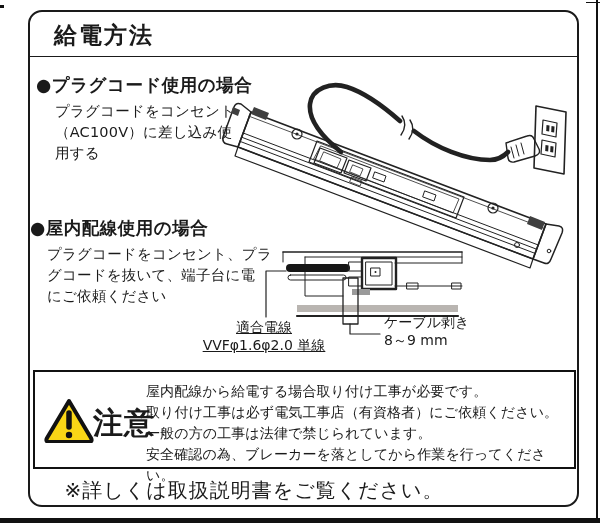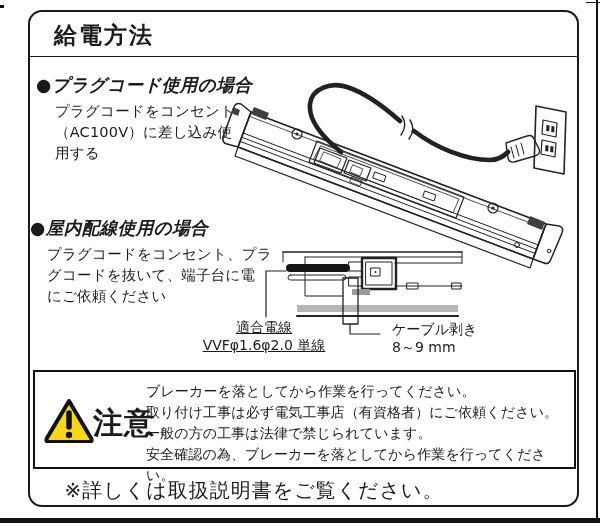--- a/index.html
+++ b/index.html
@@ -7,29 +7,29 @@
     width:600px;height:530px;position:relative;background:#fff;overflow:hidden;
     font-family:"DejaVu Sans","Liberation Sans",sans-serif;color:#1a1a1a;
   }
   .abs{position:absolute;}
   .outer-box{
     left:28px;top:10px;width:551px;height:497px;box-sizing:border-box;
     border:2.5px solid #1a1a1a;border-radius:14px;background:#fff;
   }
   .header-divider{left:29px;top:56px;width:548px;height:0;border-top:1.8px solid #1a1a1a;}
   .page-title{left:54px;top:20px;font-size:23px;font-weight:bold;letter-spacing:2px;}
-  .section-heading{font-size:17.5px;font-weight:bold;letter-spacing:0.5px;font-style:italic;}
+  .section-heading{font-size:17.5px;font-weight:bold;letter-spacing:0.5px;}
   .h1{left:36px;top:73px;}
   .h2{left:30px;top:216px;}
   .body-text{font-size:14.5px;line-height:21px;letter-spacing:0.2px;}
   .b1{left:55px;top:101px;width:225px;}
   .b2{left:47px;top:244px;width:235px;}
   .diag-label{font-size:14px;line-height:18px;}
   .wire-label{left:190px;top:318px;width:148px;text-align:center;text-decoration:underline;}
-  .strip-label{left:384px;top:320px;width:120px;margin-left:8px;}
+  .strip-label{left:384px;top:313px;width:120px;}
   .caution-box{
     left:33px;top:370px;width:543px;height:99px;box-sizing:border-box;
     border:2.5px solid #111;background:#fff;
   }
   .caution-title{left:93px;top:403px;font-size:30px;font-weight:bold;letter-spacing:1px;text-align:center;}
   .caution-text{left:146px;top:381px;width:425px;font-size:14px;line-height:21px;letter-spacing:0.1px;}
   .footer-note{left:28px;top:477px;width:452px;text-align:center;font-size:20px;font-weight:normal;letter-spacing:1px;}
   .page-bottom-rule{left:0;top:518px;width:600px;height:4.5px;background:#111;}
   .page-edge-right{left:596px;top:0;width:1.6px;height:518px;background:#111;}
   .page-edge-top{left:586px;top:1.5px;width:14px;height:1.8px;background:#111;}
@@ -170,19 +170,19 @@
 </div>
 
 <div class="abs caution-box"></div>
 <svg class="abs" style="left:44px;top:398px;" width="50" height="45" viewBox="0 0 50 45">
   <path d="M25,3 L47,40 Q49,44 44.5,44 L5.5,44 Q1,44 3,40 Z" fill="#f9d616" stroke="#111" stroke-width="4" stroke-linejoin="round"></path>
   <line x1="25" y1="15" x2="25" y2="29" stroke="#111" stroke-width="5.5" stroke-linecap="round"></line>
   <circle cx="25" cy="37" r="3.2" fill="#111"></circle>
 </svg>
 <div class="abs caution-title">注意</div>
 <div class="abs caution-text">
-  <div>ブレーカーを落としてから作業を行ってください。</div>
+  <div>屋内配線から給電する場合取り付け工事が必要です。</div>
   <div>取り付け工事は必ず電気工事店（有資格者）にご依頼ください。</div>
   <div>一般の方の工事は法律で禁じられています。</div>
   <div>安全確認の為、ブレーカーを落としてから作業を行ってください。</div>
 </div>
 
 <div class="abs footer-note">※詳しくは取扱説明書をご覧ください。</div>
 
 </body></html>

